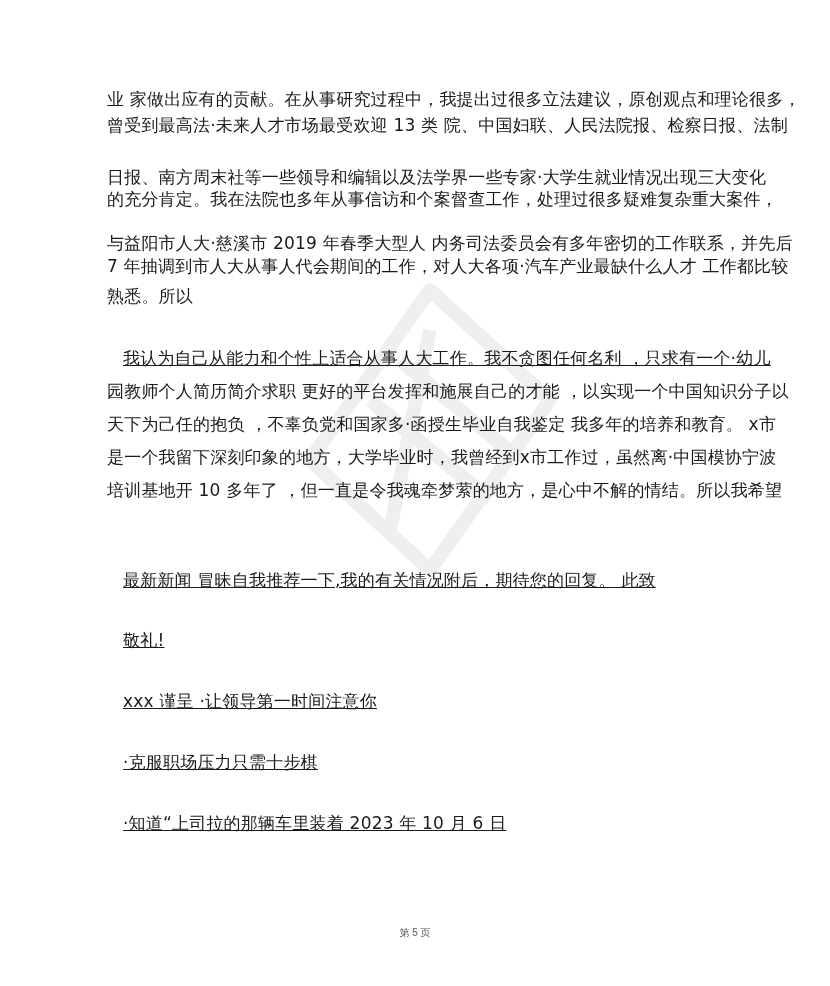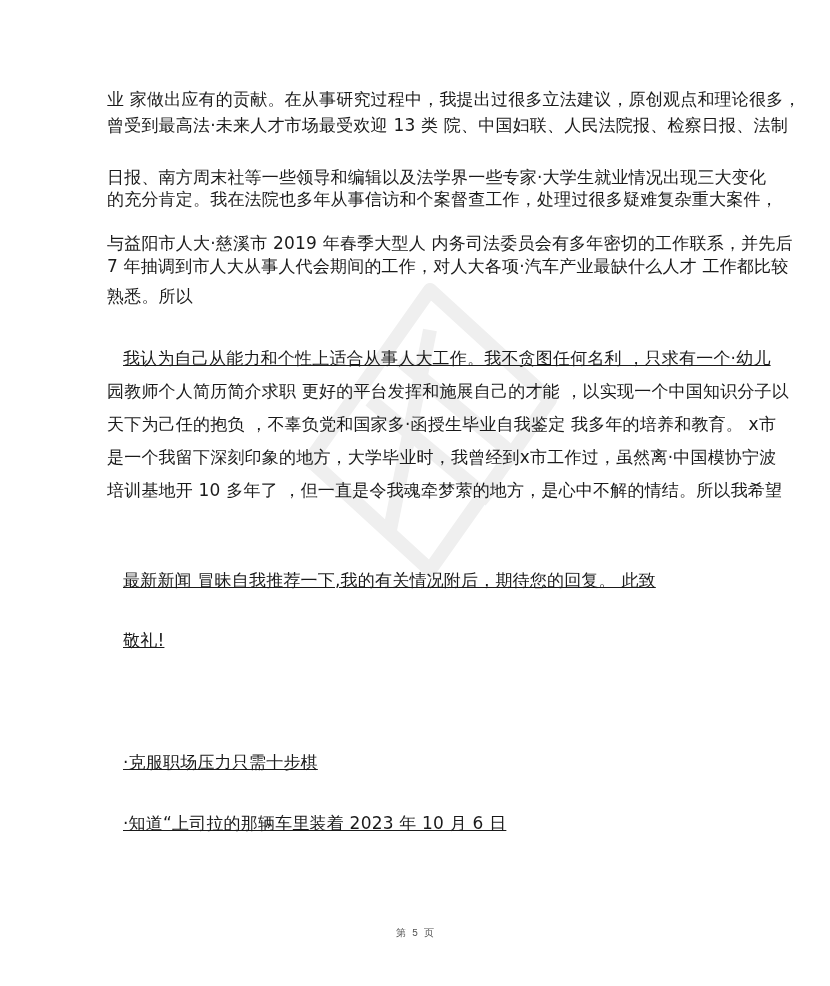--- a/index.html
+++ b/index.html
@@ -38,21 +38,21 @@
       white-space: nowrap;
       letter-spacing: 0.2px;
     }
     .indent { left: 123px; text-decoration: underline; }
     .footer {
       position: absolute;
       left: 0;
       width: 830px;
       top: 926px;
       text-align: center;
-      font-family: Liberation Mono, monospace;
+      font-family: Liberation Sans, sans-serif;
       font-size: 10px;
       color: #555555;
     }
   </style>
 </head>
 <body>
 
 <div class="page">
 
   <svg class="watermark" viewBox="0 0 260 300">
@@ -73,17 +73,18 @@
   <div class="line" style="top:285px">熟悉。所以</div>
 
   <div class="line indent" style="top:347px">我认为自己从能力和个性上适合从事人大工作。我不贪图任何名利 ，只求有一个·幼儿</div>
   <div class="line" style="top:380px">园教师个人简历简介求职  更好的平台发挥和施展自己的才能 ，以实现一个中国知识分子以</div>
   <div class="line" style="top:413px">天下为己任的抱负 ，不辜负党和国家多·函授生毕业自我鉴定  我多年的培养和教育。 x市</div>
   <div class="line" style="top:446px">是一个我留下深刻印象的地方，大学毕业时，我曾经到x市工作过，虽然离·中国模协宁波</div>
   <div class="line" style="top:479px">培训基地开  10  多年了 ，但一直是令我魂牵梦萦的地方，是心中不解的情结。所以我希望</div>
 
   <div class="line indent" style="top:569px">最新新闻  冒昧自我推荐一下,我的有关情况附后，期待您的回复。  此致</div>
   <div class="line indent" style="top:629px">敬礼!</div>
+  <div class="line indent" style="top:690px">xxx 谨呈   ·让领导第一时间注意你</div>
   <div class="line indent" style="top:751px">·克服职场压力只需十步棋</div>
   <div class="line indent" style="top:812px">·知道“上司拉的那辆车里装着    2023 年 10 月 6 日</div>
 
   <div class="footer">第  5  页</div>
 </div>
 
 </body></html>

